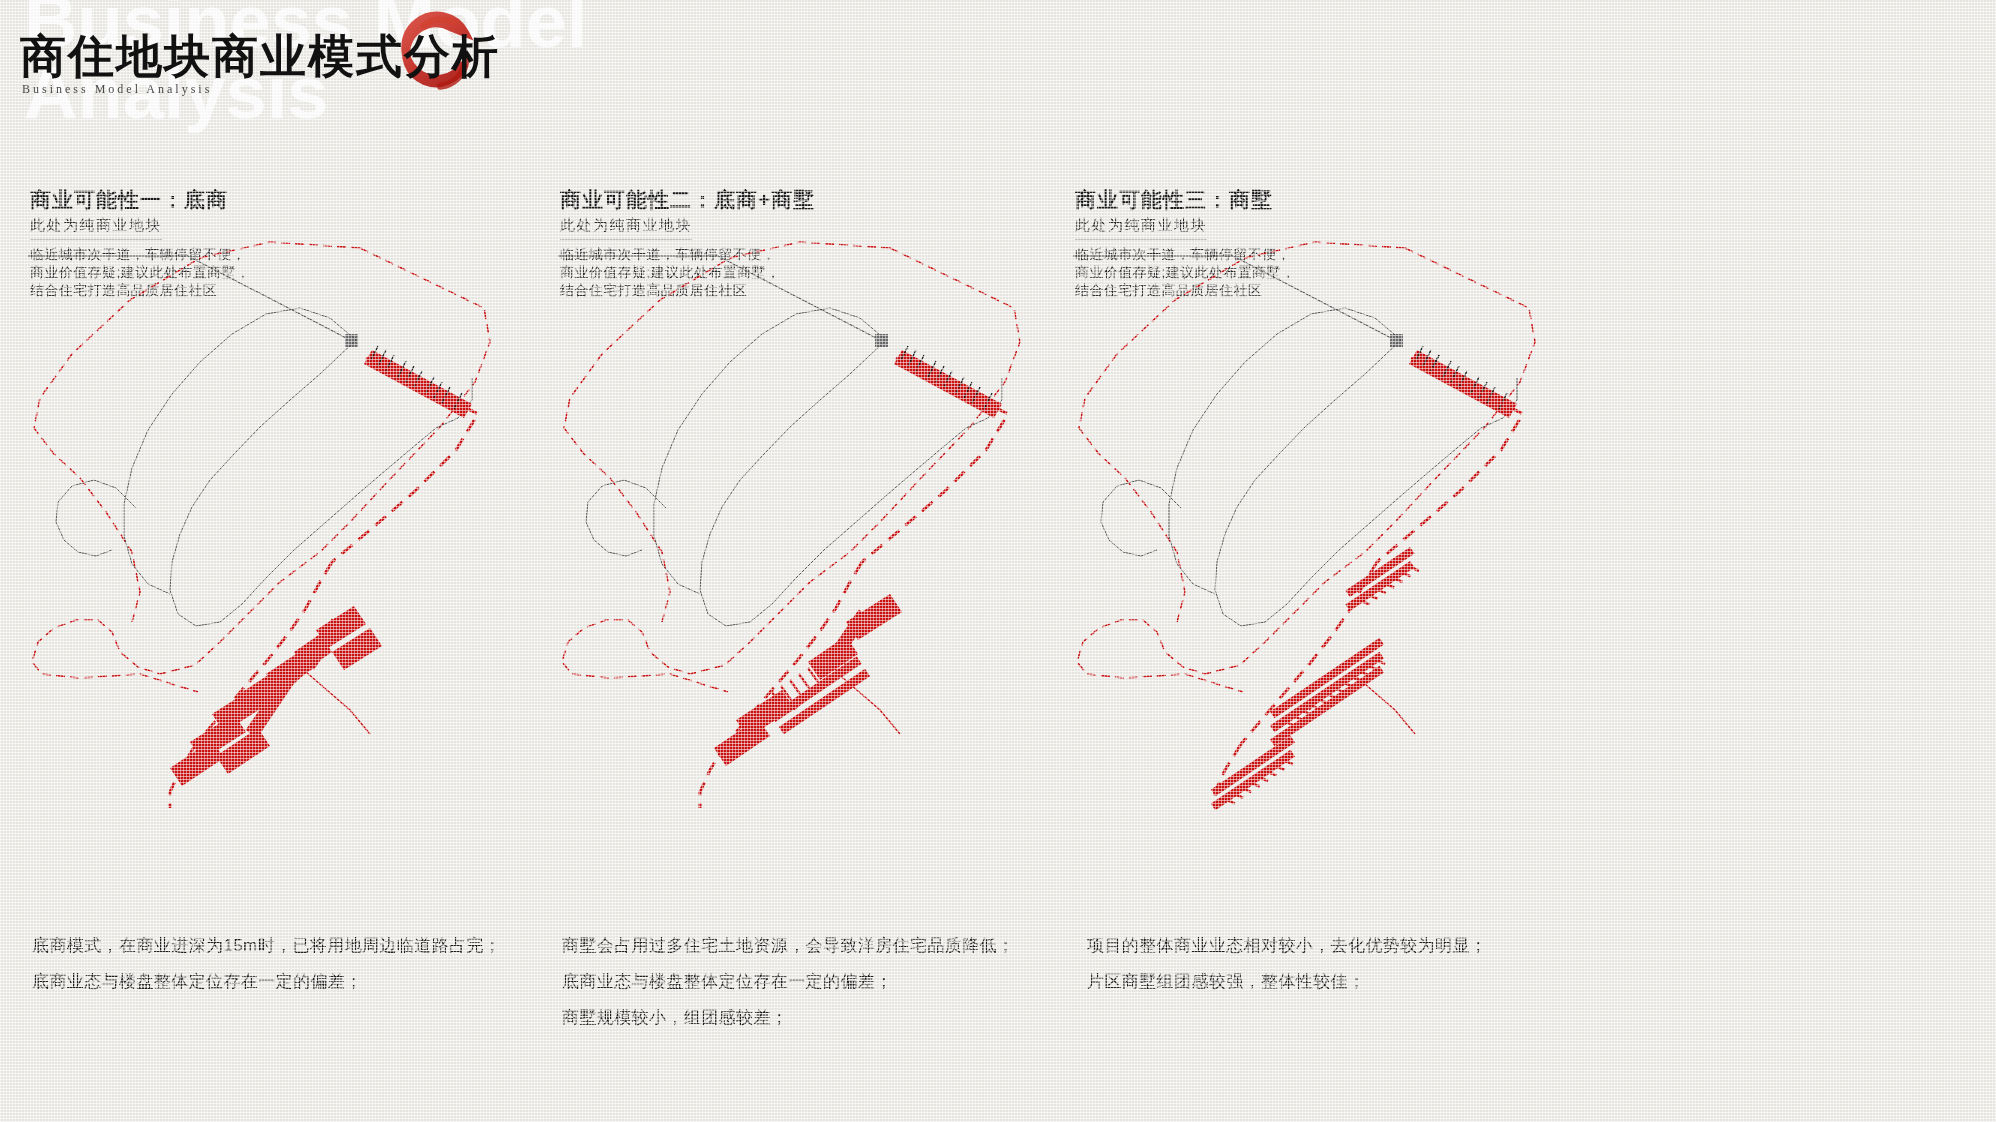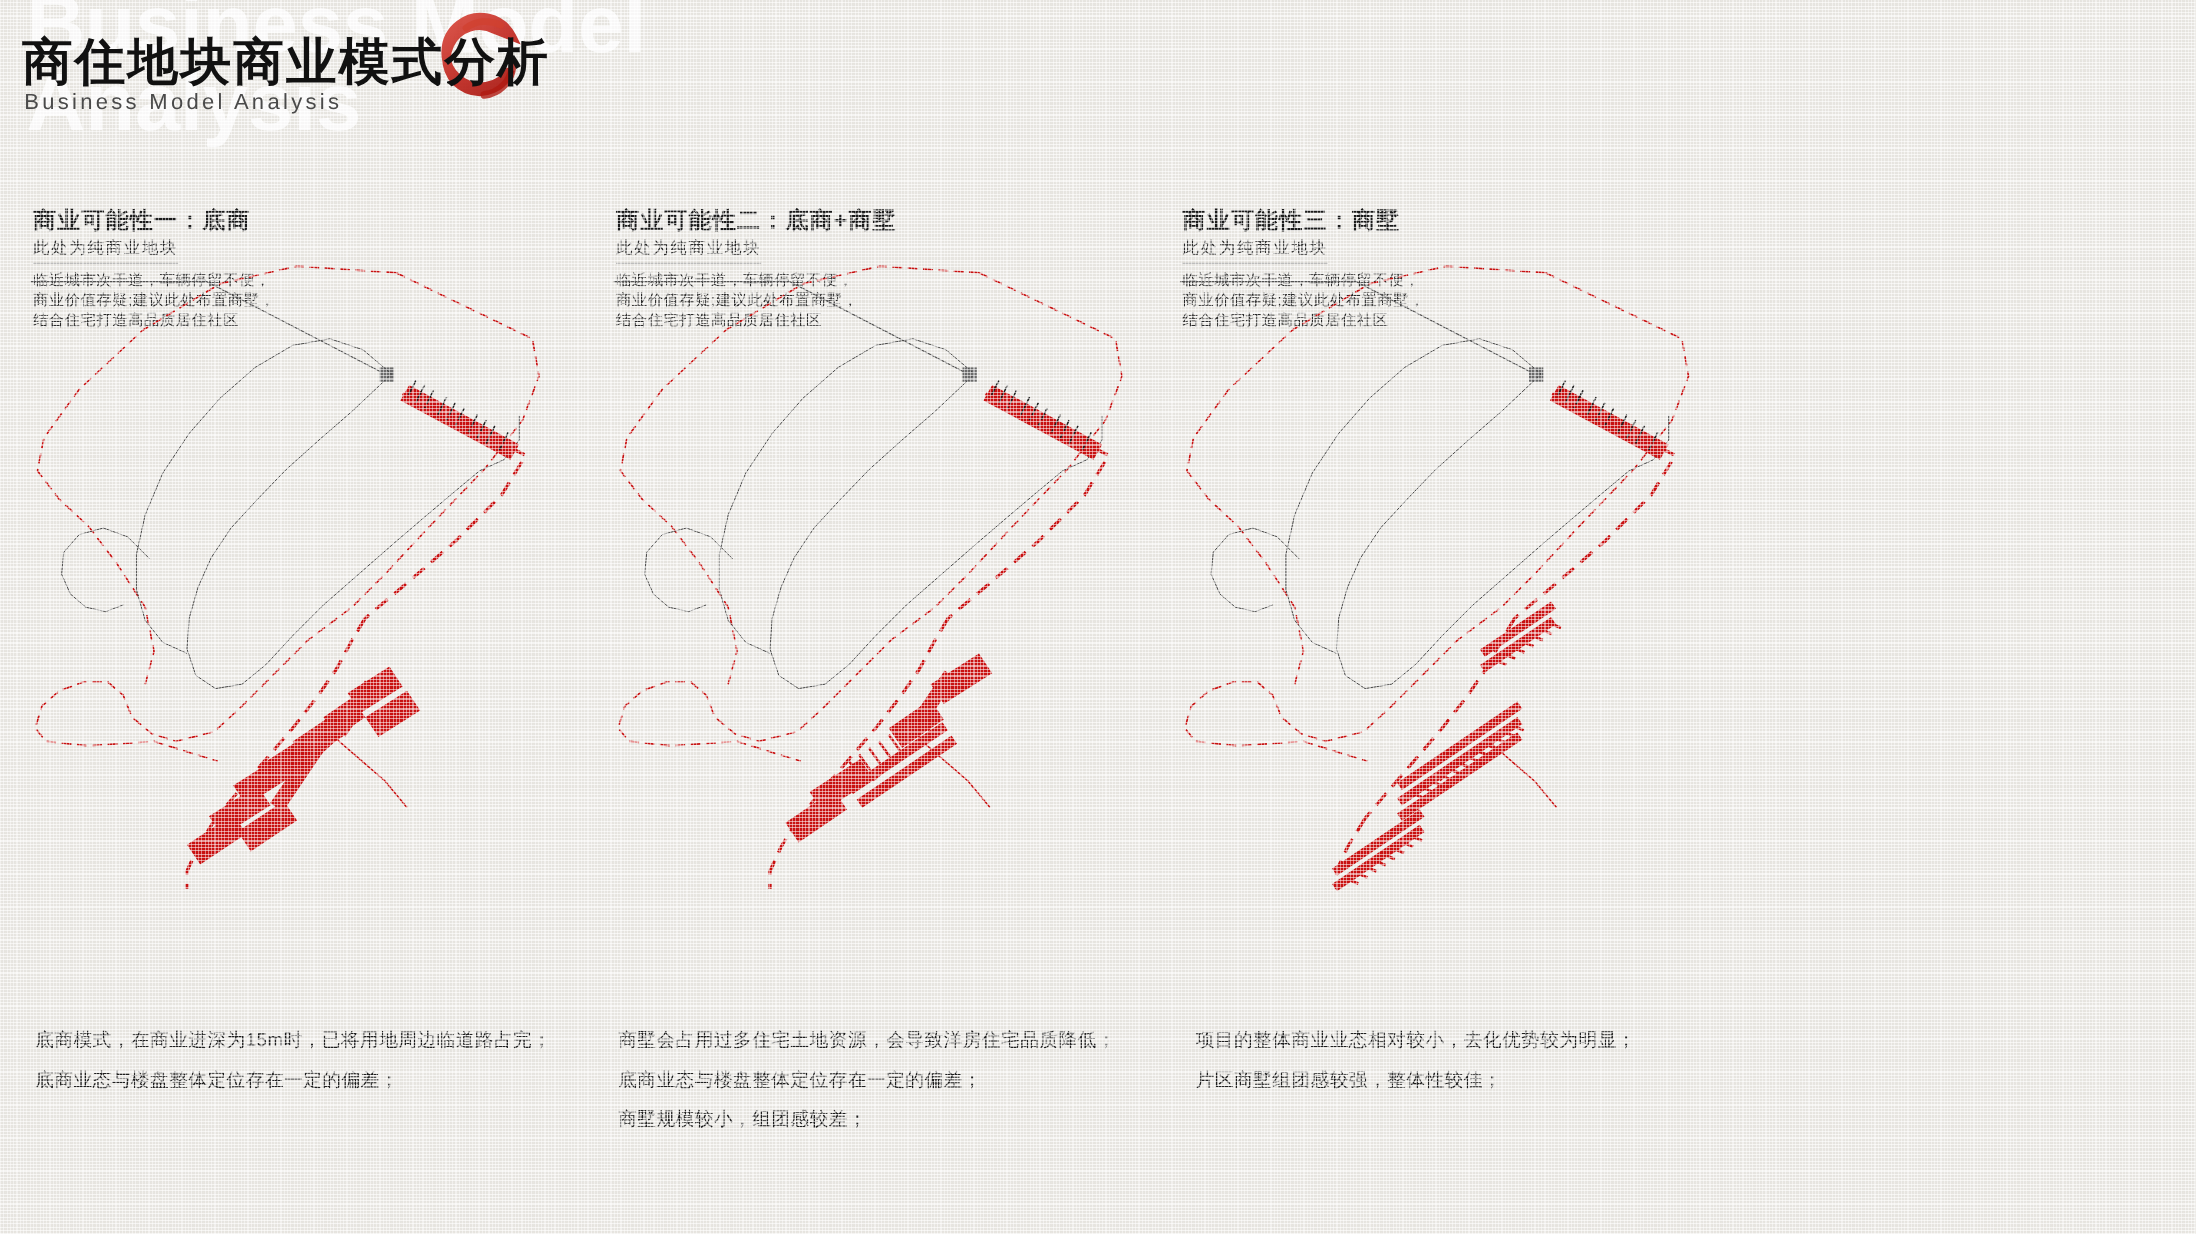--- a/index.html
+++ b/index.html
@@ -32,22 +32,22 @@
   .ghost span{display:block;}
   .title-cn{
     position:absolute;left:20px;top:26px;
     font-size:46px;font-weight:bold;color:#111;
     font-family:Liberation Serif, serif;
     letter-spacing:2px;white-space:nowrap;
     z-index:4;
   }
   .title-en{
     position:absolute;left:22px;top:82px;
-    font-size:20px;color:#4a4a4a;letter-spacing:3px;
-    font-family:Liberation Sans, sans-serif;
+    font-size:12px;color:#4a4a4a;letter-spacing:3px;
+    font-family:Liberation Serif, serif;
     z-index:4;
   }
   .seal{
     position:absolute;left:392px;top:8px;width:88px;height:88px;
     z-index:3;
   }
 
   
   .col{position:absolute;top:0;width:600px;height:1122px;}
   .col1{left:0;}

